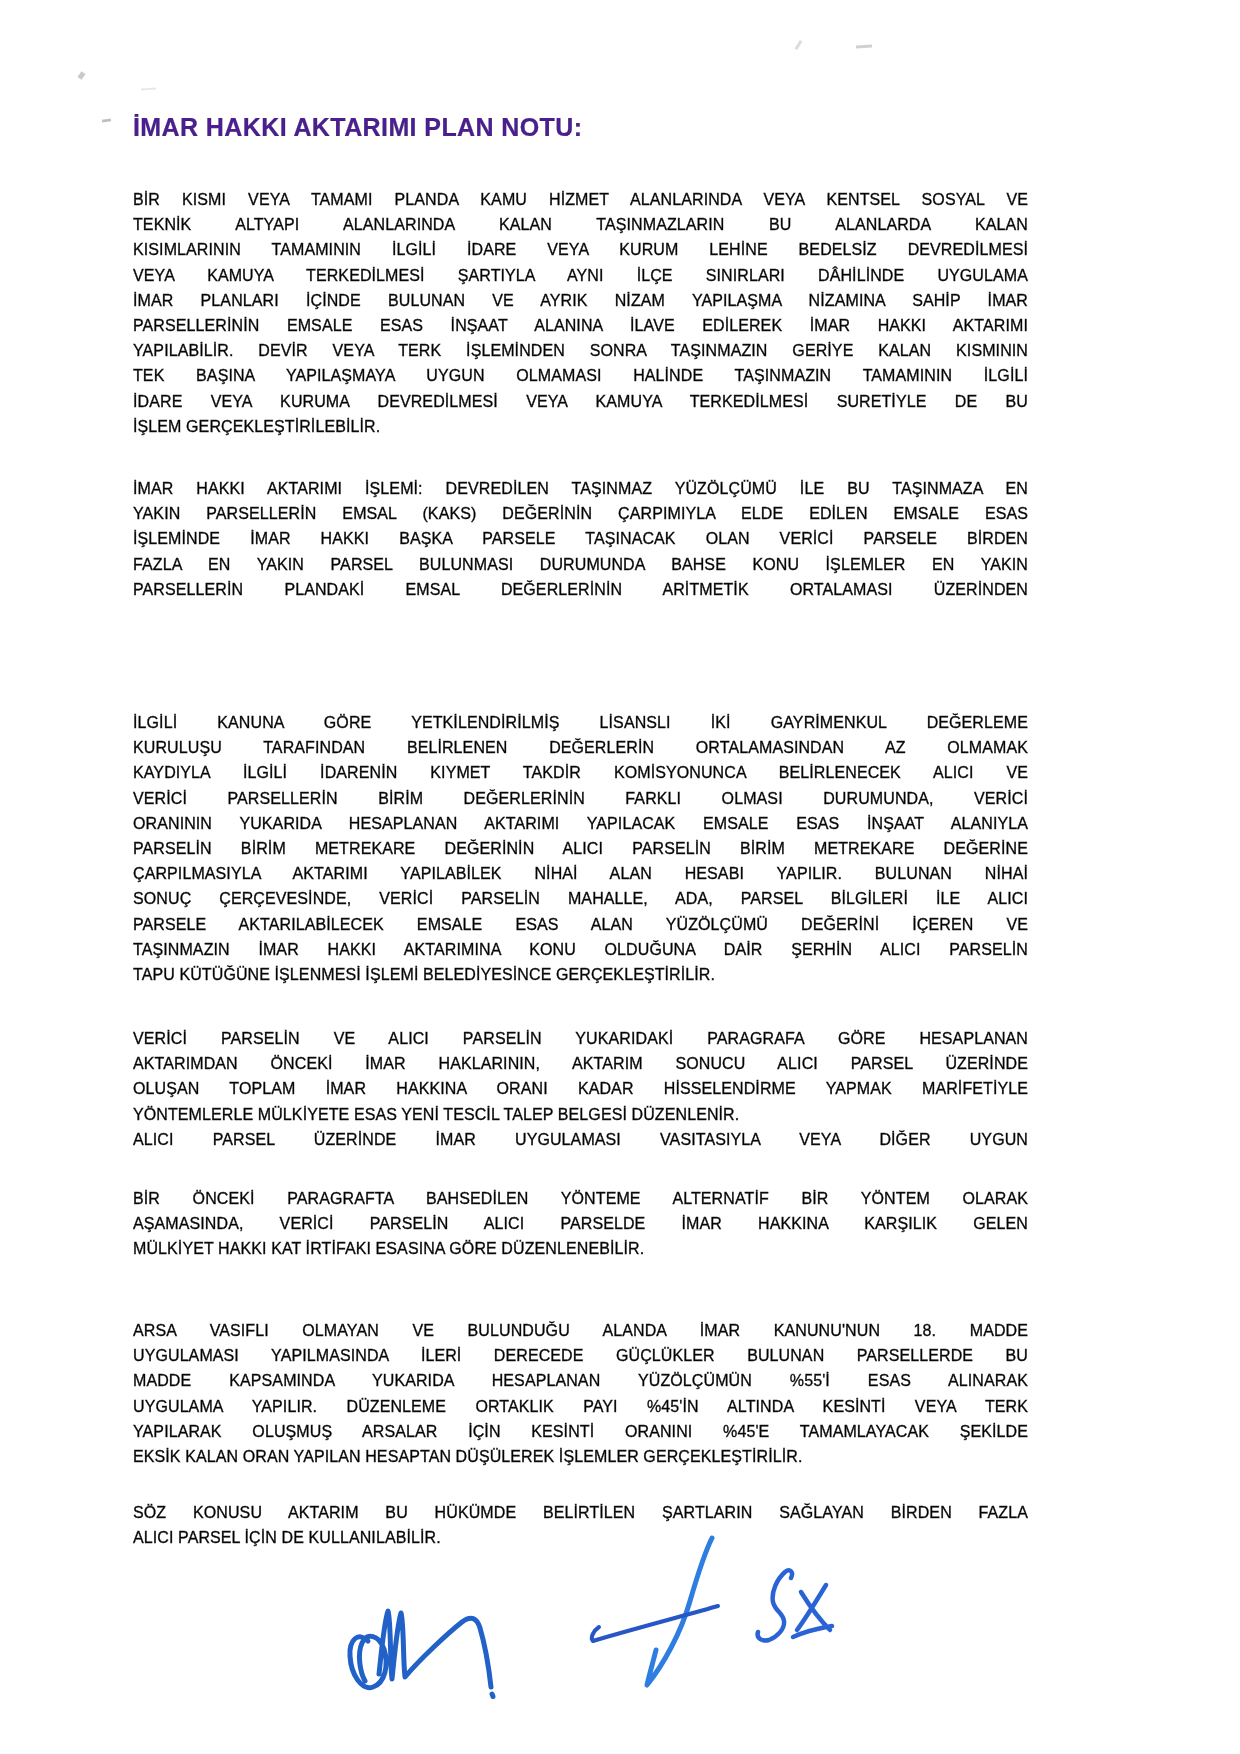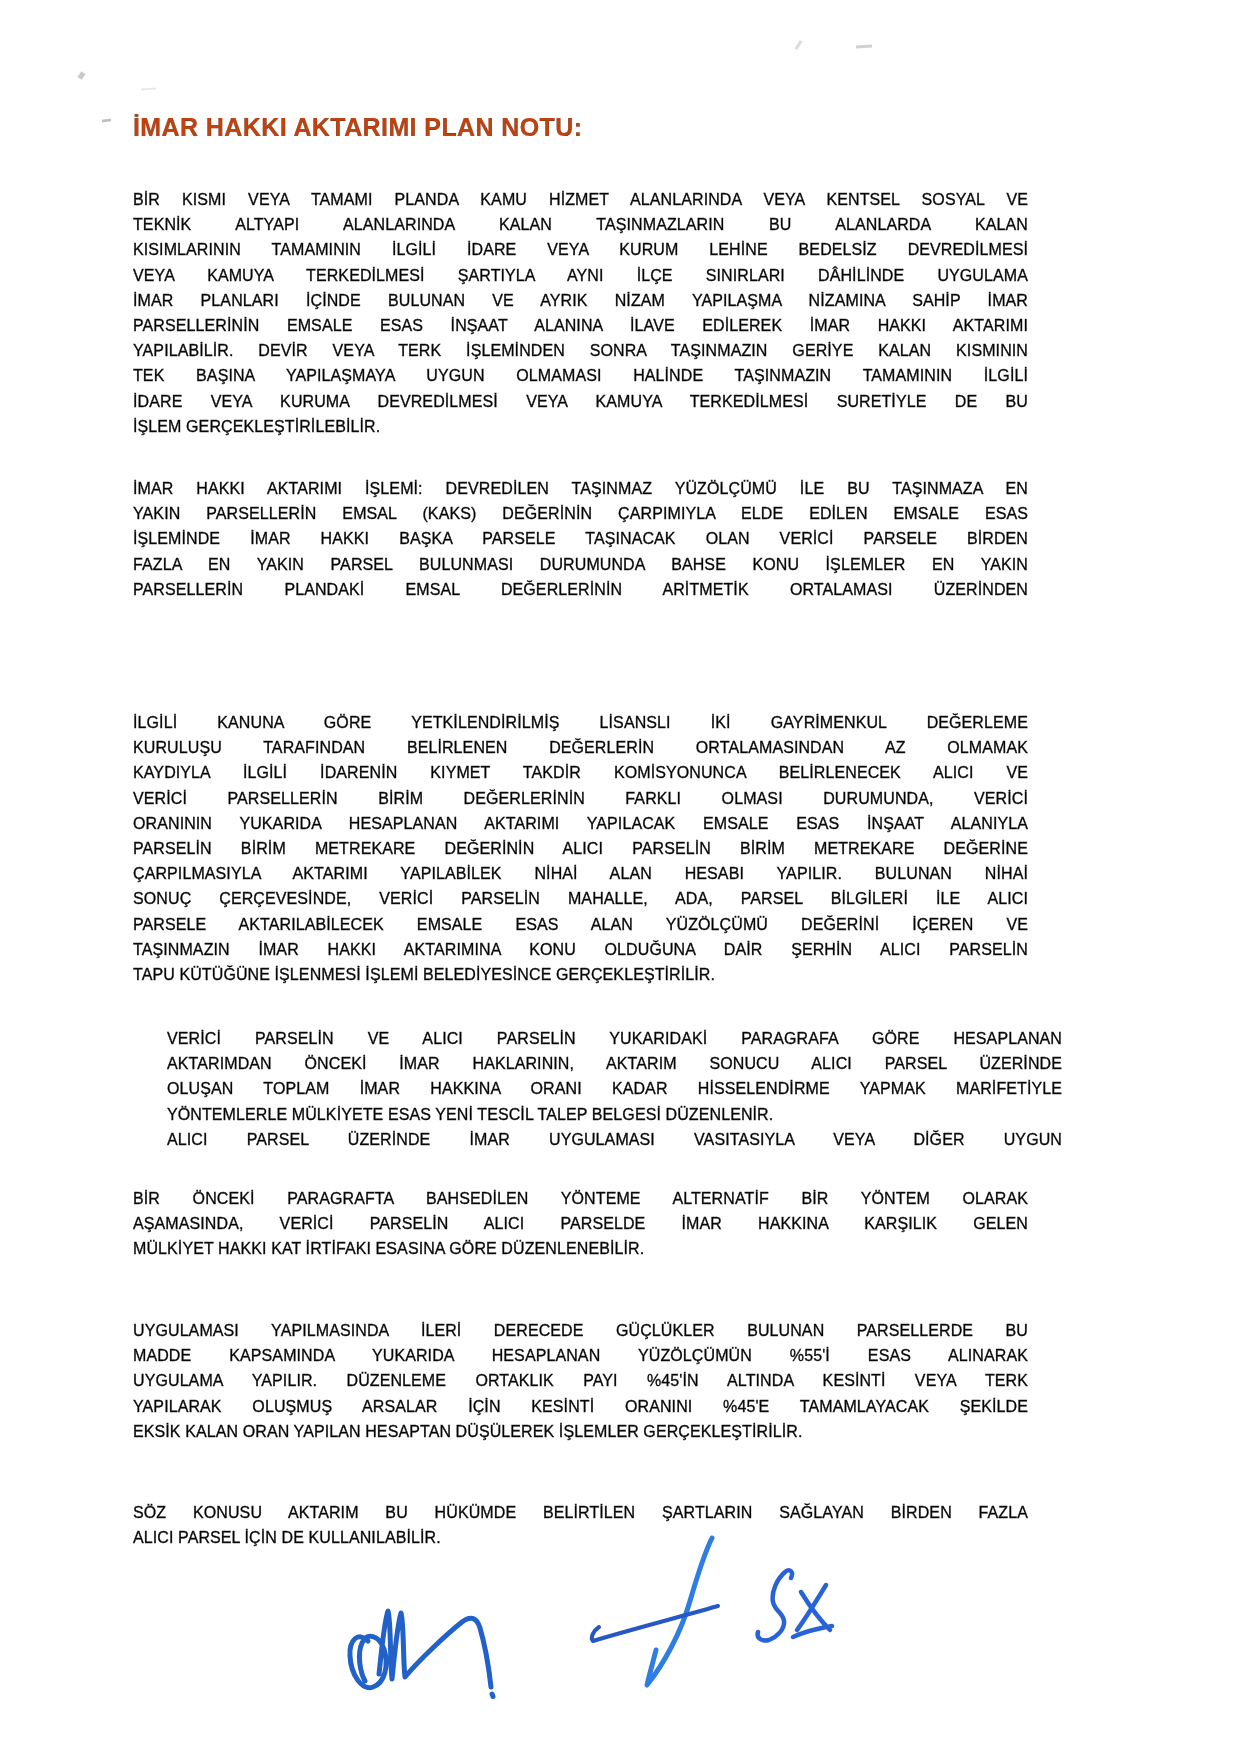--- a/index.html
+++ b/index.html
@@ -13,21 +13,21 @@
     color:#212121;
   }
   .doc-title{
     position:absolute;
     left:133px;top:112px;
     width:900px;
     font-size:25px;
     font-weight:bold;
     letter-spacing:.4px;
     line-height:30px;
-    color:#c2410c;
+    color:#4c1d95;
     -webkit-text-stroke:.2px #1c1c1c;
   }
   .para{
     position:absolute;
     left:133px;
     width:895px;
     font-size:16px;
     line-height:25.2px;
     color:#000000;
     -webkit-text-stroke:.35px #222222;
@@ -36,21 +36,21 @@
     text-align:justify;
     text-align-last:justify;
     white-space:normal;
     letter-spacing:.1px;
   }
   .line.last{
     text-align-last:left;
   }
   
   #p0{top:187px;} #p1{top:476px;} #p2{top:710px;}
-  #p3{top:1026px;margin-left:34px;} #p4{top:1186px;} #p5{top:1318px;} #p6{top:1500px;}
+  #p3{top:1026px;} #p4{top:1186px;} #p5{top:1318px;} #p6{top:1500px;}
 
   .sig-layer{position:absolute;left:300px;top:1515px;}
   .artifact{position:absolute;background:#8a8a8a;}
 </style>
 </head>
 <body>
 
 <div class="page">
 
   <div class="artifact" style="left:79px;top:72px;width:5px;height:7px;opacity:.45;transform:rotate(35deg);"></div>
@@ -100,20 +100,21 @@
         <div class="line">OLUŞAN TOPLAM İMAR HAKKINA ORANI KADAR HİSSELENDİRME YAPMAK MARİFETİYLE</div>
         <div class="line last">YÖNTEMLERLE MÜLKİYETE ESAS YENİ TESCİL TALEP BELGESİ DÜZENLENİR.</div>
         <div class="line">ALICI PARSEL ÜZERİNDE İMAR UYGULAMASI VASITASIYLA VEYA DİĞER UYGUN</div>
       </div>
     <div class="para" id="p4">
         <div class="line">BİR ÖNCEKİ PARAGRAFTA BAHSEDİLEN YÖNTEME ALTERNATİF BİR YÖNTEM OLARAK</div>
         <div class="line">AŞAMASINDA, VERİCİ PARSELİN ALICI PARSELDE İMAR HAKKINA KARŞILIK GELEN</div>
         <div class="line last">MÜLKİYET HAKKI KAT İRTİFAKI ESASINA GÖRE DÜZENLENEBİLİR.</div>
       </div>
     <div class="para" id="p5">
+        <div class="line">ARSA VASIFLI OLMAYAN VE BULUNDUĞU ALANDA İMAR KANUNU'NUN 18. MADDE</div>
         <div class="line">UYGULAMASI YAPILMASINDA İLERİ DERECEDE GÜÇLÜKLER BULUNAN PARSELLERDE BU</div>
         <div class="line">MADDE KAPSAMINDA YUKARIDA HESAPLANAN YÜZÖLÇÜMÜN %55'İ ESAS ALINARAK</div>
         <div class="line">UYGULAMA YAPILIR. DÜZENLEME ORTAKLIK PAYI %45'İN ALTINDA KESİNTİ VEYA TERK</div>
         <div class="line">YAPILARAK OLUŞMUŞ ARSALAR İÇİN KESİNTİ ORANINI %45'E TAMAMLAYACAK ŞEKİLDE</div>
         <div class="line last">EKSİK KALAN ORAN YAPILAN HESAPTAN DÜŞÜLEREK İŞLEMLER GERÇEKLEŞTİRİLİR.</div>
       </div>
     <div class="para" id="p6">
         <div class="line">SÖZ KONUSU AKTARIM BU HÜKÜMDE BELİRTİLEN ŞARTLARIN SAĞLAYAN BİRDEN FAZLA</div>
         <div class="line last">ALICI PARSEL İÇİN DE KULLANILABİLİR.</div>
       </div>

